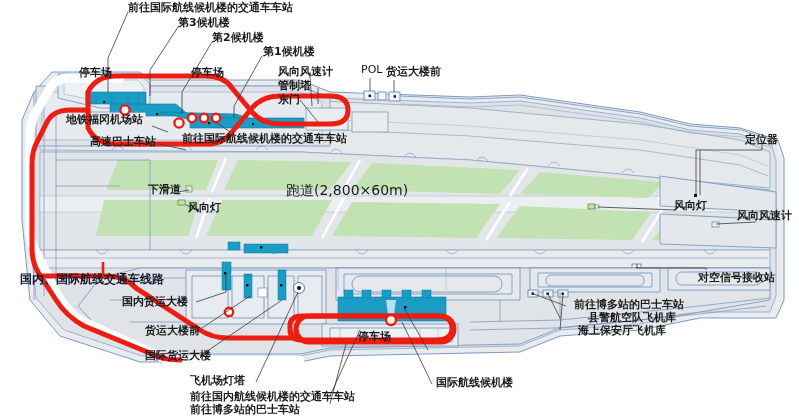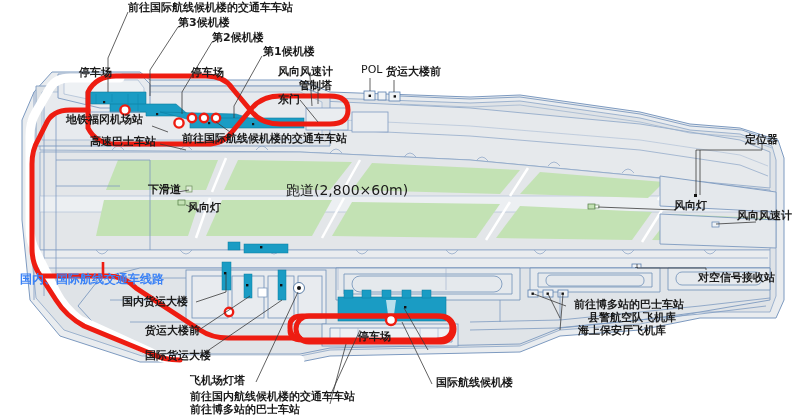--- a/index.html
+++ b/index.html
@@ -7,21 +7,21 @@
     font-family:"DejaVu Sans","Liberation Sans",sans-serif;
     width:799px;height:418px;overflow:hidden;position:relative;
   }
   #map-root{position:relative;width:736px;height:418px;background:#ffffff;}
   svg.layer{position:absolute;left:0;top:0;width:799px;height:418px;}
   .lbl{
     position:absolute;white-space:nowrap;color:#1a1a1a;
     font-family:"DejaVu Sans","Liberation Sans",sans-serif;
     font-size:11px;font-weight:700;line-height:1.18;letter-spacing:0px;
   }
-  .lbl.red{color:#3b82f6;font-size:12px;}
+  .lbl.red{color:#0f172a;font-size:12px;}
   .lbl.lat{
     font-weight:400;font-size:11px;color:#111;
     font-family:"Liberation Sans","DejaVu Sans",sans-serif;
   }
   .lbl.runway{font-weight:400;font-size:14px;}
   .lbl.pol{font-weight:400;font-size:11px;}
 </style>
 </head>
 <body>
 
@@ -371,21 +371,21 @@
       <path d="M 560 318 L 548 294"></path>
       <path d="M 560 330 L 563 294"></path>
     </g>
   </svg>
 
   <div class="lbl" style="left:128px;top:2px;">前往国际航线候机楼的交通车车站</div>
   <div class="lbl" style="left:178px;top:17px;">第3候机楼</div>
   <div class="lbl" style="left:212px;top:32px;">第2候机楼</div>
   <div class="lbl" style="left:263px;top:46px;">第1候机楼</div>
   <div class="lbl" style="left:278px;top:66px;">风向风速计</div>
-  <div class="lbl" style="left:278px;top:80px;margin-left:21px;">管制塔</div>
+  <div class="lbl" style="left:278px;top:80px;">管制塔</div>
   <div class="lbl" style="left:278px;top:94px;">东门</div>
   <div class="lbl pol" style="left:361px;top:64px;">POL</div>
   <div class="lbl" style="left:386px;top:66px;">货运大楼前</div>
 
   <div class="lbl" style="left:79px;top:67px;">停车场</div>
   <div class="lbl" style="left:191px;top:67px;">停车场</div>
   <div class="lbl" style="left:66px;top:114px;">地铁福冈机场站</div>
   <div class="lbl" style="left:90px;top:136px;">高速巴士车站</div>
   <div class="lbl" style="left:182px;top:133px;">前往国际航线候机楼的交通车车站</div>
   <div class="lbl" style="left:148px;top:184px;">下滑道</div>

